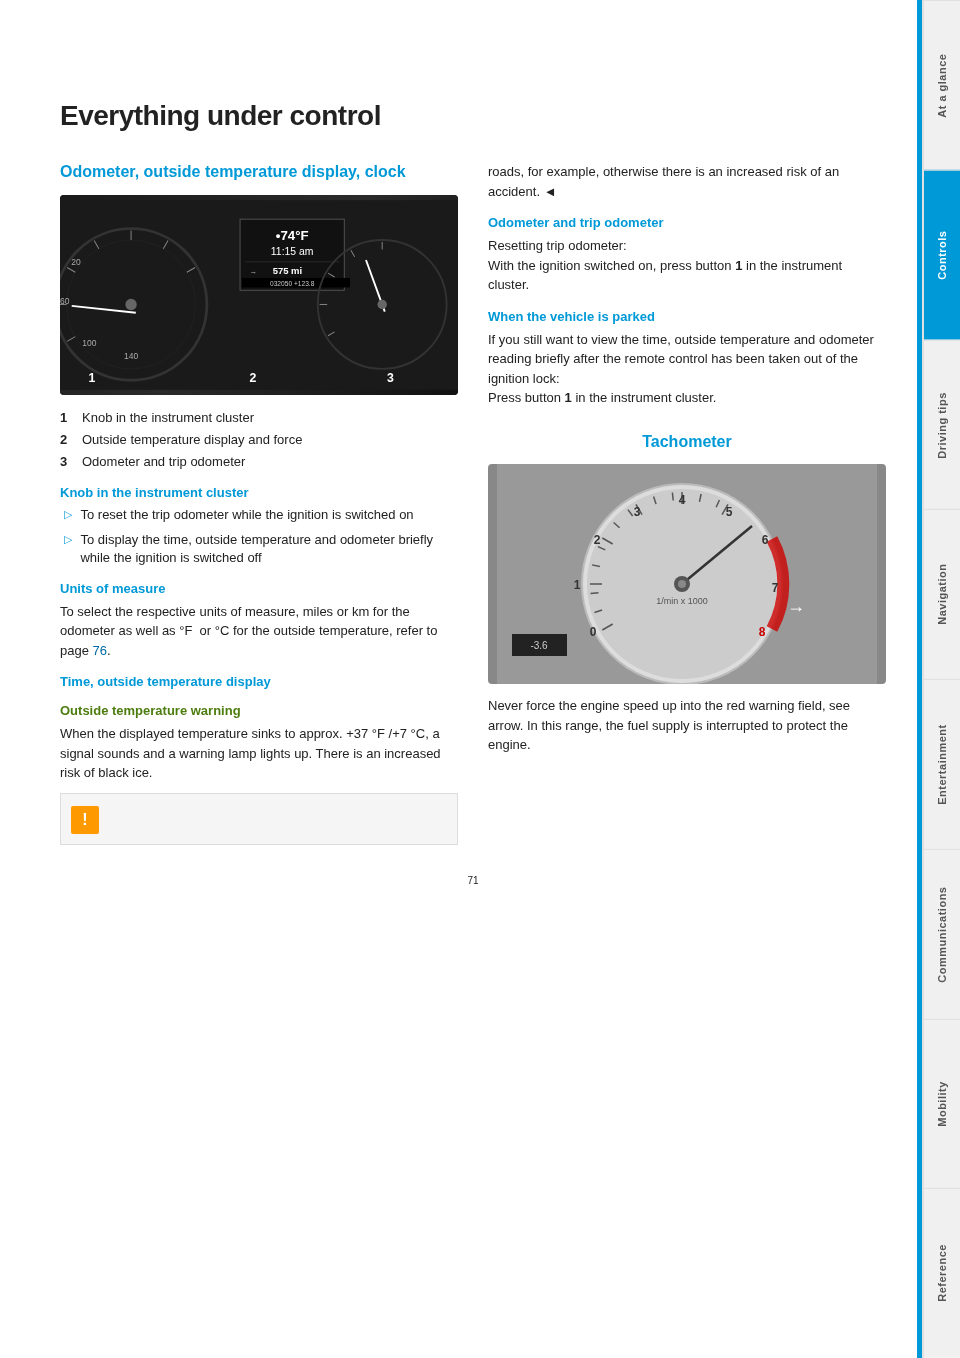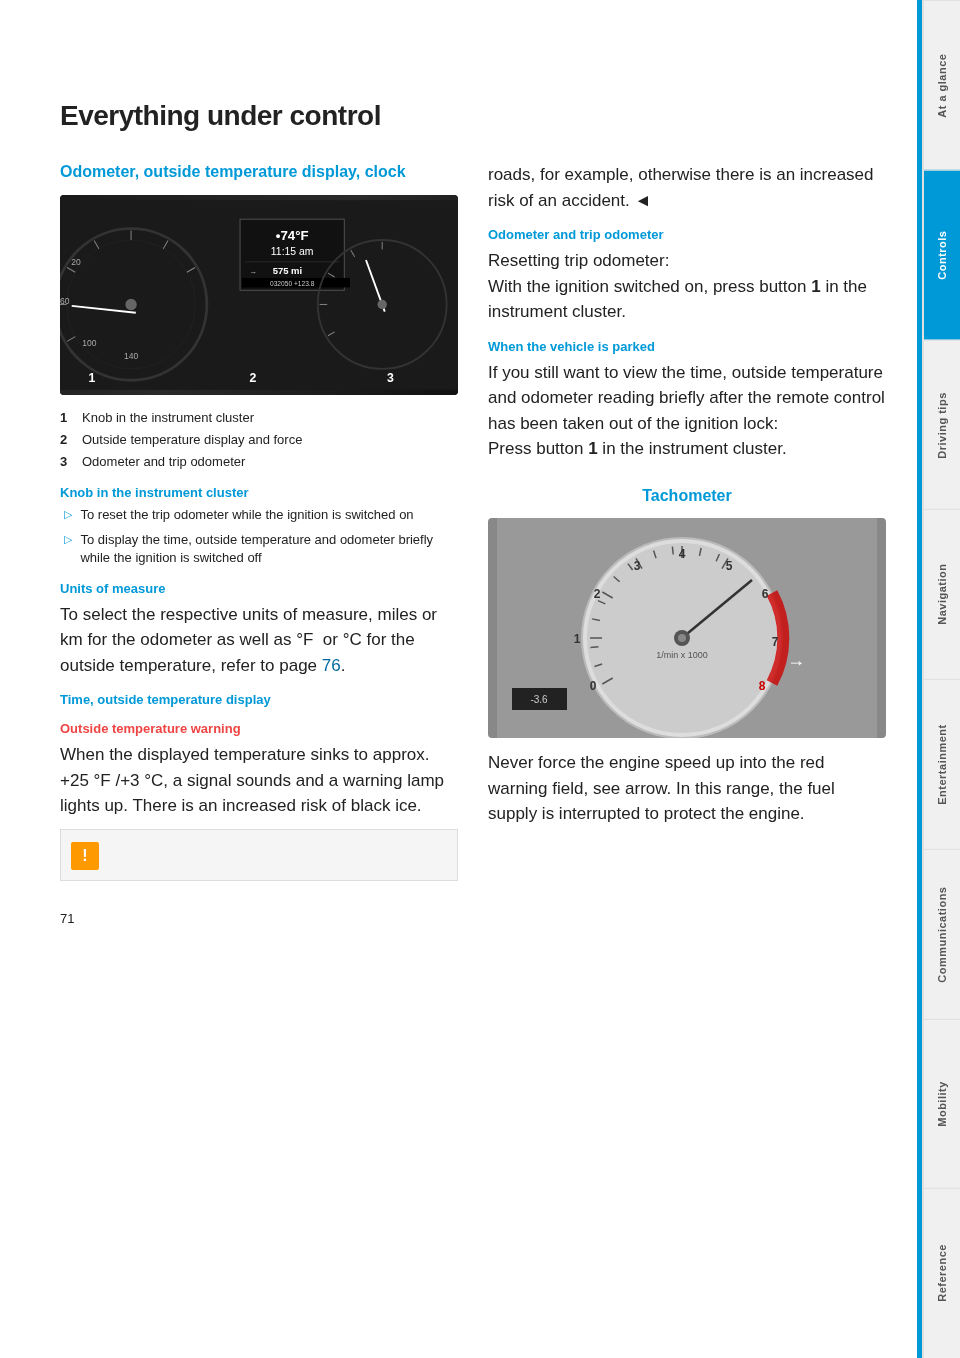--- a/index.html
+++ b/index.html
@@ -102,21 +102,21 @@
     .subsection-title {
       font-size: 13px;
       font-weight: bold;
       color: #0099d8;
       margin-bottom: 6px;
       margin-top: 14px;
     }
     .subsection-title-black {
       font-size: 13px;
       font-weight: bold;
-      color: #ef4444;
+      color: #4d7c0f;
       margin-bottom: 6px;
       margin-top: 14px;
     }
 
     
     .instrument-image {
       width: 100%;
       max-width: 420px;
       height: 200px;
       background: #222;
@@ -177,21 +177,21 @@
     }
     .bullet-arrow {
       color: #0099d8;
       font-size: 11px;
       margin-top: 1px;
       flex-shrink: 0;
     }
 
     
     .body-text {
-      font-size: 17px;
+      font-size: 13px;
       line-height: 1.5;
       color: #222;
       margin-bottom: 8px;
     }
     .link-text {
       color: #0369a1;
       text-decoration: none;
     }
 
     
@@ -229,22 +229,22 @@
       margin-bottom: 12px;
       display: flex;
       align-items: center;
       justify-content: center;
       overflow: hidden;
       position: relative;
     }
 
     
     .page-number {
-      text-align: left;
-      font-size: 13px;
+      text-align: center;
+      font-size: 10px;
       color: #222;
       margin-top: 30px;
     }
 
     
     .top-space { height: 40px; }
 
     
     b { font-weight: bold; }
   </style>
@@ -349,21 +349,21 @@
       </ul>
 
       <div class="subsection-title">Units of measure</div>
       <p class="body-text">
         To select the respective units of measure, miles or km for the odometer as well as °F &nbsp;or °C for the outside temperature, refer to page <a class="link-text">76</a>.
       </p>
 
       <div class="subsection-title">Time, outside temperature display</div>
 
       <div class="subsection-title-black">Outside temperature warning</div>
-      <p class="body-text">When the displayed temperature sinks to approx. +25 °F /+3 °C, a signal sounds and a warning lamp lights up. There is an increased risk of black ice.</p>
+      <p class="body-text">When the displayed temperature sinks to approx. +37 °F /+7 °C, a signal sounds and a warning lamp lights up. There is an increased risk of black ice.</p>
 
       <div class="warning-box">
         <div class="warning-icon">
           <span>!</span>
         </div>
       </div>
 
     </div>
 
     <div class="right-col">

